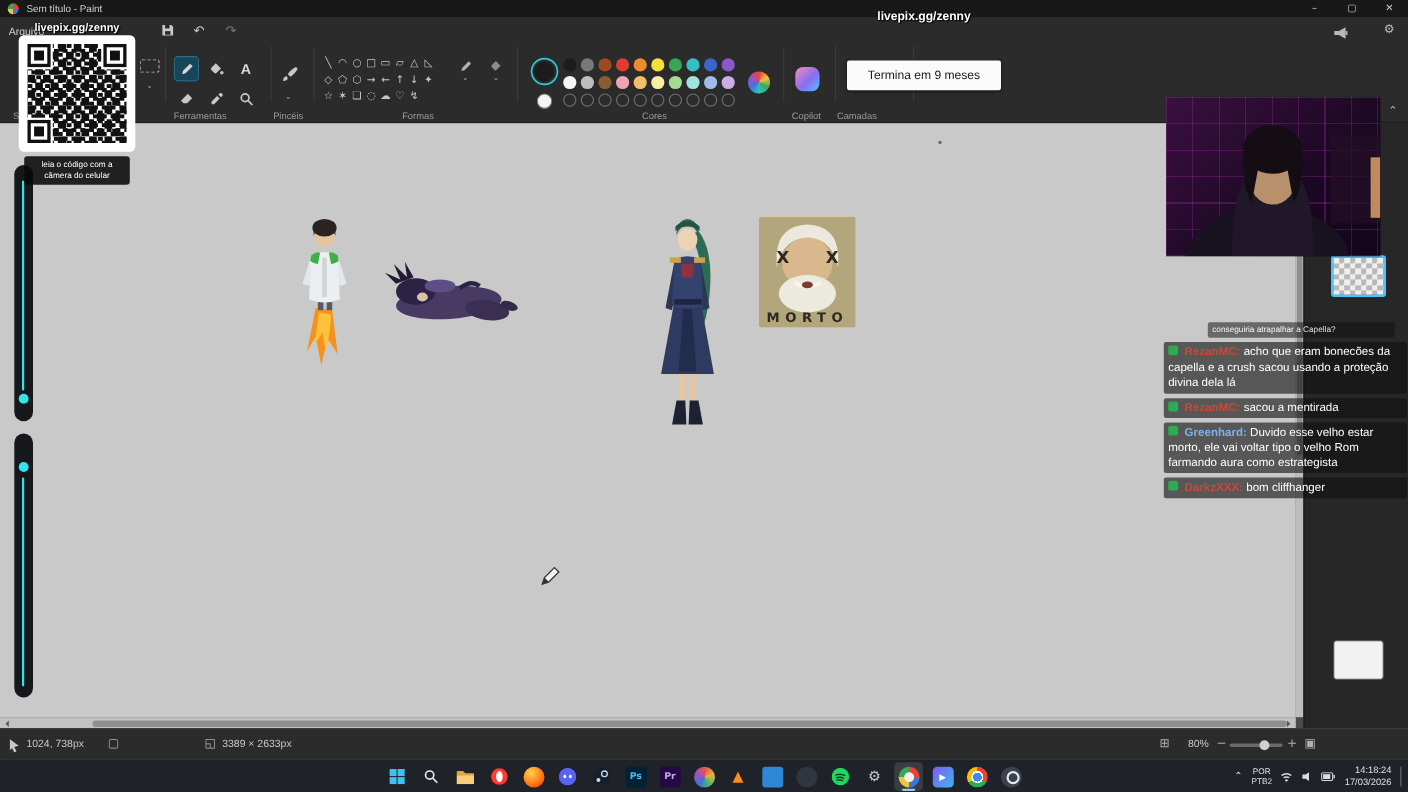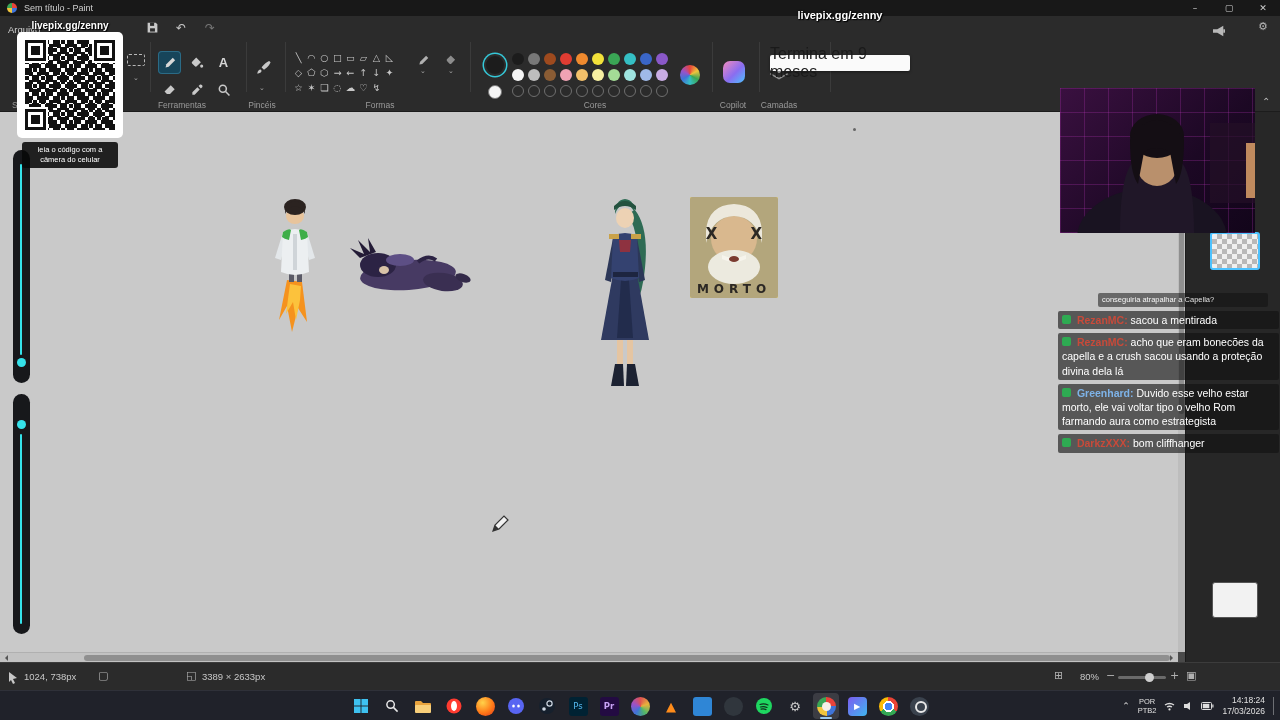--- a/index.html
+++ b/index.html
@@ -81,21 +81,21 @@
   #zoom-slider .zthumb { position:absolute; left:27px; top:-3px; width:9px; height:9px; background:#cfcfcf; border-radius:50%; }
 
   
   #taskbar { position:absolute; left:0; top:690px; width:1280px; height:30px; background:#20222a; border-top:1px solid rgba(255,255,255,.07); }
   #tb-apps { position:absolute; left:50%; top:2px; transform:translateX(-50%); display:flex; gap:5px; }
   .tb-app { position:relative; width:26px; height:26px; border-radius:4px; display:flex; align-items:center; justify-content:center; }
   .tb-app.active { background:rgba(255,255,255,.12); }
   .tb-app.active::after { content:""; position:absolute; bottom:0; left:7px; width:12px; height:2px; border-radius:2px; background:#98c8f0; }
   .ic { display:flex; align-items:center; justify-content:center; width:19px; height:19px; border-radius:4px;
         font-family:"DejaVu Sans",sans-serif; }
-  .ic-ps { background:#002233; color:#53b9f0; font-size:8.5px; font-weight:normal; border-radius:3px; }
+  .ic-ps { background:#002233; color:#53b9f0; font-size:8.5px; font-weight:bold; border-radius:3px; }
   .ic-pr { background:#230b42; color:#c9a3f7; font-size:8.5px; font-weight:bold; border-radius:3px; }
   .ic-firefox { border-radius:50%; background:radial-gradient(circle at 35% 30%,#ffd24a,#ff7a18 55%,#e0351b); }
   .ic-colorapp { border-radius:50%; background:conic-gradient(#e05252,#e8b23c,#52b868,#3f74d8,#9a52c8,#e05252); }
   .ic-vlc { color:#ff8c1a; font-size:13px; }
   .ic-vscode { background:#2f86d6; border-radius:3px; }
   .ic-github { background:#30363d; border-radius:50%; }
   .ic-settings { color:#c9c9c9; font-size:13px; }
   .ic-paint { border-radius:50%; background:conic-gradient(#e8433a 0 25%,#3f74d8 0 50%,#f0c43c 0 75%,#3aa655 0); position:relative; }
   .ic-paint::after { content:""; position:absolute; inset:5px; background:#f5f0e8; border-radius:50%; }
   .ic-media { background:linear-gradient(135deg,#7b5cf0,#3fb6f0); color:#fff; font-size:8px; border-radius:4px; }
@@ -123,22 +123,22 @@
   .qf::after { content:""; position:absolute; inset:3px; background:#111; }
   #qr-caption { margin:4px auto 0; width:96px; background:rgba(8,8,8,.88); color:#fff; font-size:7.5px; line-height:1.3;
      text-align:center; padding:3px 4px; border-radius:3px; }
   #don-url { position:absolute; left:760px; top:9px; width:160px; text-align:center; font-size:11px; font-weight:bold; color:#fff;
      text-shadow:0 0 2px #000,1px 1px 1px #000; z-index:30; }
   #don-bar { position:absolute; left:676px; top:31px; width:332px; height:21px; border-radius:3px; background:#fbe9cd;
      border:1px solid #e8963c; overflow:hidden; z-index:30; }
   #don-bar .fill { position:absolute; left:0; top:0; bottom:0; background:linear-gradient(#f7b055,#ee8f26); }
   #don-bar .txt { position:absolute; inset:0; display:flex; align-items:center; justify-content:center;
      font-size:11px; font-weight:bold; color:#8a2f08; }
-  #don-deadline { position:absolute; left:770px; top:55px; width:140px; height:16px; background:#fafafa; border-radius:2px;
-     display:flex; align-items:center; justify-content:center; font-size:16px; color:#1a1a1a;
+  #don-deadline { position:absolute; left:770px; top:55px; width:140px; height:27px; background:#fafafa; border-radius:2px;
+     display:flex; align-items:center; justify-content:center; font-size:11px; color:#1a1a1a;
      box-shadow:0 1px 3px rgba(0,0,0,.45); z-index:30; }
 
   
   #webcam { position:absolute; left:1060px; top:88px; width:195px; height:145px; overflow:hidden; z-index:25;
      background:repeating-linear-gradient(0deg,rgba(214,61,214,.22) 0 1px,transparent 1px 24px),
                 repeating-linear-gradient(90deg,rgba(214,61,214,.22) 0 1px,transparent 1px 24px),
                 linear-gradient(135deg,#3a1040,#1c0824 60%,#12051a); }
 
   
   #chat { position:absolute; left:1058px; top:293px; width:221px; z-index:24; }
@@ -580,26 +580,26 @@
     </svg>
   </div>
 
   <div id="chat">
     <div class="chat-msg partial">
       <span class="chat-text">conseguiria atrapalhar a Capella?</span>
     </div>
     <div class="chat-msg">
       <span class="badge"></span>
       <span class="chat-user" style="color: rgb(200, 74, 58);">RezanMC:</span>
-      <span class="chat-text">sacou a mentirada</span>
+      <span class="chat-text">acho que eram bonecões da capella e a crush sacou usando a proteção divina dela lá</span>
     </div>
     <div class="chat-msg">
       <span class="badge"></span>
       <span class="chat-user" style="color: rgb(200, 74, 58);">RezanMC:</span>
-      <span class="chat-text">acho que eram bonecões da capella e a crush sacou usando a proteção divina dela lá</span>
+      <span class="chat-text">sacou a mentirada</span>
     </div>
     <div class="chat-msg">
       <span class="badge"></span>
       <span class="chat-user" style="color: rgb(126, 179, 232);">Greenhard:</span>
       <span class="chat-text">Duvido esse velho estar morto, ele vai voltar tipo o velho Rom farmando aura como estrategista</span>
     </div>
     <div class="chat-msg">
       <span class="badge"></span>
       <span class="chat-user" style="color: rgb(200, 74, 58);">DarkzXXX:</span>
       <span class="chat-text">bom cliffhanger</span>

